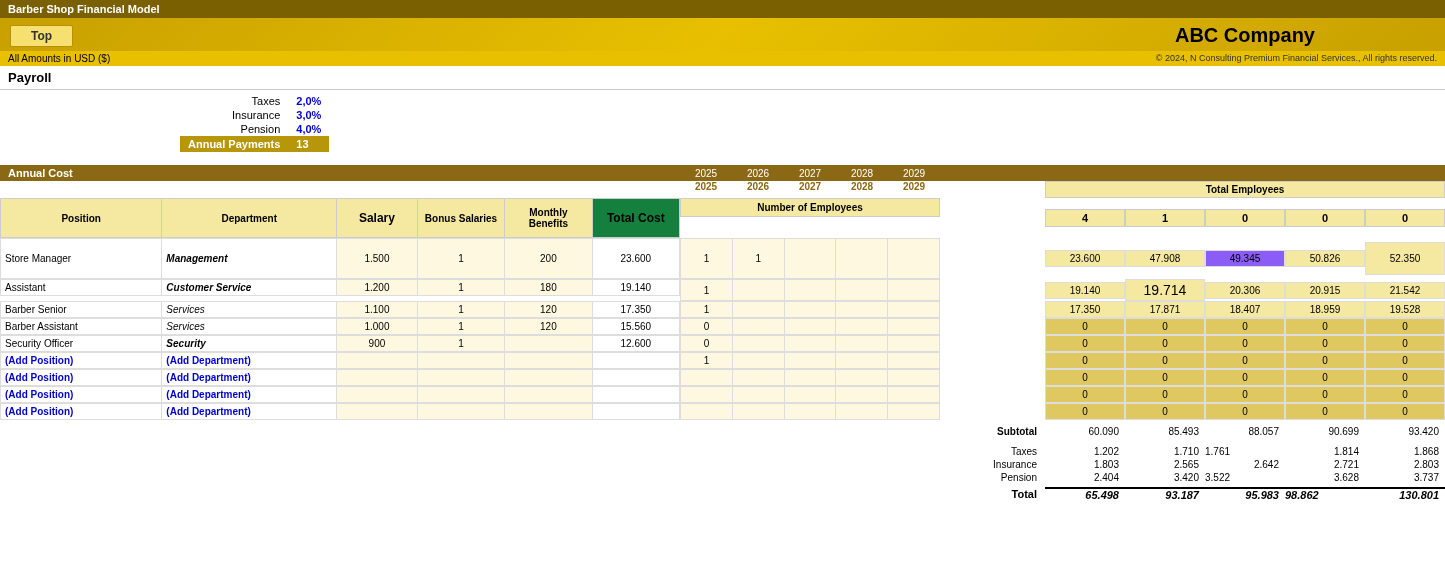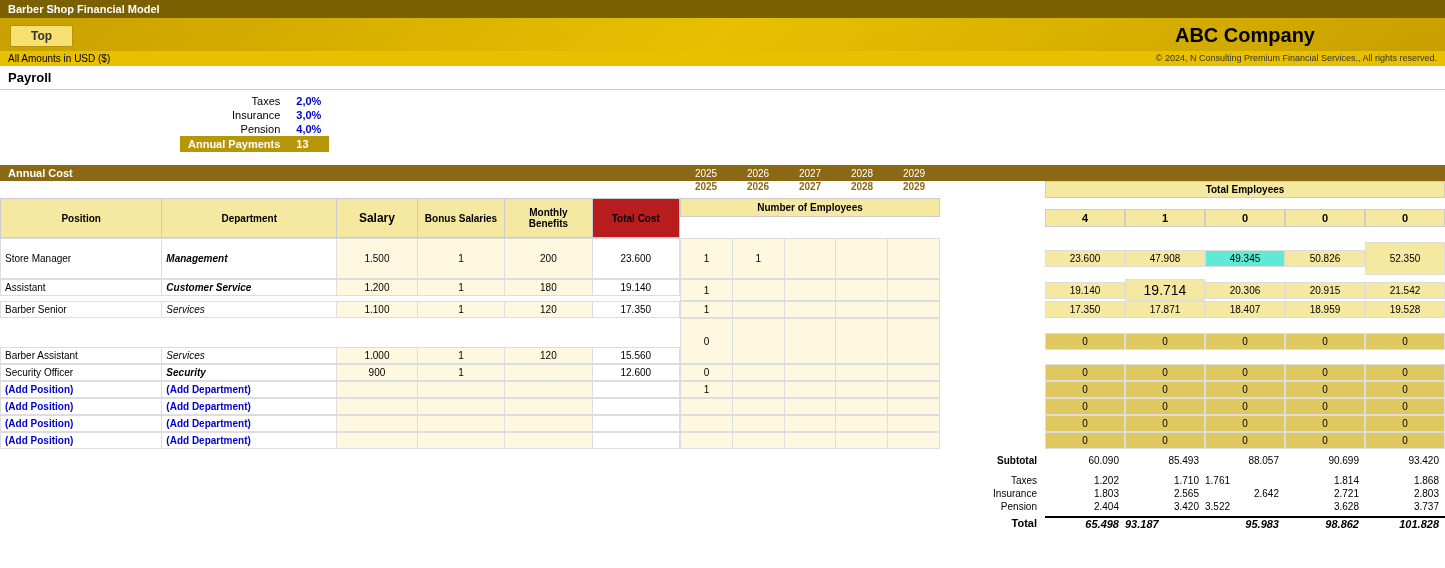--- a/index.html
+++ b/index.html
@@ -176,21 +176,21 @@
 
   <div style="flex:0 0 680px;">
     <table style="width:100%;border-collapse:collapse;">
       <tbody>
           <tr>
         <th style="width:120px;background:#f5e8a0;border:1px solid #ccc;padding:3px 4px;font-size:10px;text-align:center;">Position</th>
         <th style="width:130px;background:#f5e8a0;border:1px solid #ccc;padding:3px 4px;font-size:10px;text-align:center;">Department</th>
         <th style="width:60px;background:#f5e8a0;border:1px solid #ccc;padding:12px 4px;font-size:12px;text-align:center;">Salary</th>
         <th style="width:65px;background:#f5e8a0;border:1px solid #ccc;padding:3px 4px;font-size:10px;text-align:center;">Bonus Salaries</th>
         <th style="width:65px;background:#f5e8a0;border:1px solid #ccc;padding:3px 4px;font-size:10px;text-align:center;">Monthly Benefits</th>
-        <th style="width:65px;background:#b91c1c;border:1px solid #ccc;padding:3px 4px;font-size:10px;text-align:center;">Total Cost</th>
+        <th style="width:65px;background:#15803d;border:1px solid #ccc;padding:3px 4px;font-size:12px;text-align:center;">Total Cost</th>
       </tr>
     </tbody>
       </table>
   </div>
 
   <div style="flex:0 0 260px;">
     <table style="width:100%;border-collapse:collapse;">
       <tbody>
           <tr>
         <th colspan="5" style="background:#f5e8a0;border:1px solid #ccc;padding:3px 4px;font-size:10px;text-align:center;">Number of Employees</th>
@@ -233,21 +233,21 @@
           <td style="width:52px;border:1px solid #ddd;padding:2px 4px;font-size:10px;text-align:center;background:#fff8e0;"></td>
           <td style="width:52px;border:1px solid #ddd;padding:2px 4px;font-size:10px;text-align:center;background:#fff8e0;"></td>
           <td style="width:52px;border:1px solid #ddd;padding:2px 4px;font-size:10px;text-align:center;background:#fff8e0;"></td>
         </tr>
       </tbody>
         </table>
     </div>
     <div style="display:flex;flex:1;justify-content:flex-end;align-items:center;">
       <div style="width:80px;text-align:center;background:#f5e8a0;border:1px solid #ddd;padding:2px 4px;font-size:10px;">23.600</div>
       <div style="width:80px;text-align:center;background:#f5e8a0;border:1px solid #ddd;padding:2px 4px;font-size:10px;">47.908</div>
-      <div style="width:80px;text-align:center;background:#5eead4;border:1px solid #ddd;padding:2px 4px;font-size:10px;">49.345</div>
+      <div style="width:80px;text-align:center;background:#8b5cf6;border:1px solid #ddd;padding:2px 4px;font-size:10px;">49.345</div>
       <div style="width:80px;text-align:center;background:#f5e8a0;border:1px solid #ddd;padding:2px 4px;font-size:10px;">50.826</div>
       <div style="width:80px;text-align:center;background:#f5e8a0;border:1px solid #ddd;padding:10px 4px;font-size:10px;">52.350</div>
     </div>
   </div>
     <div style="display: flex; align-items: stretch;">
     <div style="flex:0 0 680px;">
       <table style="width:100%;border-collapse:collapse;">
         <tbody>
             <tr>
           <td style="width:120px;border:1px solid #ddd;padding:2px 4px;font-size:10px;">Assistant</td>
@@ -311,21 +311,21 @@
     </div>
     <div style="display:flex;flex:1;justify-content:flex-end;align-items:center;">
       <div style="width:80px;text-align:center;background:#f5e8a0;border:1px solid #ddd;padding:2px 4px;font-size:10px;">17.350</div>
       <div style="width:80px;text-align:center;background:#f5e8a0;border:1px solid #ddd;padding:2px 4px;font-size:10px;">17.871</div>
       <div style="width:80px;text-align:center;background:#f5e8a0;border:1px solid #ddd;padding:2px 4px;font-size:10px;">18.407</div>
       <div style="width:80px;text-align:center;background:#f5e8a0;border:1px solid #ddd;padding:2px 4px;font-size:10px;">18.959</div>
       <div style="width:80px;text-align:center;background:#f5e8a0;border:1px solid #ddd;padding:2px 4px;font-size:10px;">19.528</div>
     </div>
   </div>
     <div style="display: flex; align-items: stretch;">
-    <div style="flex:0 0 680px;margin-top:29px;">
+    <div style="flex:0 0 680px;">
       <table style="width:100%;border-collapse:collapse;">
         <tbody>
             <tr>
           <td style="width:120px;border:1px solid #ddd;padding:2px 4px;font-size:10px;">Barber Assistant</td>
           <td style="width:130px;border:1px solid #ddd;padding:2px 4px;font-size:10px;font-style:italic;">Services</td>
           <td style="width:60px;border:1px solid #ddd;padding:2px 4px;font-size:10px;text-align:center;background:#fff8e0;">1.000</td>
           <td style="width:65px;border:1px solid #ddd;padding:2px 4px;font-size:10px;text-align:center;background:#fff8e0;">1</td>
           <td style="width:65px;border:1px solid #ddd;padding:2px 4px;font-size:10px;text-align:center;background:#fff8e0;">120</td>
           <td style="width:65px;border:1px solid #ddd;padding:2px 4px;font-size:10px;text-align:center;">15.560</td>
         </tr>
@@ -572,19 +572,19 @@
       <div style="width:80px;text-align:right;padding-right:6px;font-size:10px;">2.404</div>
       <div style="width:80px;text-align:right;padding-right:6px;font-size:10px;">3.420</div>
       <div style="width:80px;text-align:left;padding-right:6px;font-size:10px;">3.522</div>
       <div style="width:80px;text-align:right;padding-right:6px;font-size:10px;">3.628</div>
       <div style="width:80px;text-align:right;padding-right:6px;font-size:10px;">3.737</div>
     </div>
 
     <div style="display:flex; align-items:center;">
       <div style="width:120px;text-align:right;padding-right:8px;font-size:11px;font-weight:bold;">Total</div>
       <div style="width:80px;text-align:right;padding-right:6px;font-size:11px;font-weight:bold;font-style:italic;border-top:2px solid #000;">65.498</div>
-      <div style="width:80px;text-align:left;padding-right:6px;font-size:11px;font-weight:bold;font-style:italic;border-top:2px solid #000;">93.187</div>
+      <div style="width:80px;text-align:right;padding-right:6px;font-size:11px;font-weight:bold;font-style:italic;border-top:2px solid #000;">93.187</div>
       <div style="width:80px;text-align:right;padding-right:6px;font-size:11px;font-weight:bold;font-style:italic;border-top:2px solid #000;">95.983</div>
-      <div style="width:80px;text-align:right;padding-right:6px;font-size:11px;font-weight:bold;font-style:italic;border-top:2px solid #000;">98.862</div>
-      <div style="width:80px;text-align:right;padding-right:6px;font-size:11px;font-weight:bold;font-style:italic;border-top:2px solid #000;">101.828</div>
+      <div style="width:80px;padding-right:6px;font-size:11px;font-weight:bold;font-style:italic;border-top:2px solid #000;">98.862</div>
+      <div style="width:80px;text-align:right;padding-right:6px;font-size:11px;font-weight:bold;font-style:italic;border-top:2px solid #000;">130.801</div>
     </div>
   </div>
 </div>
 
 </body></html>

